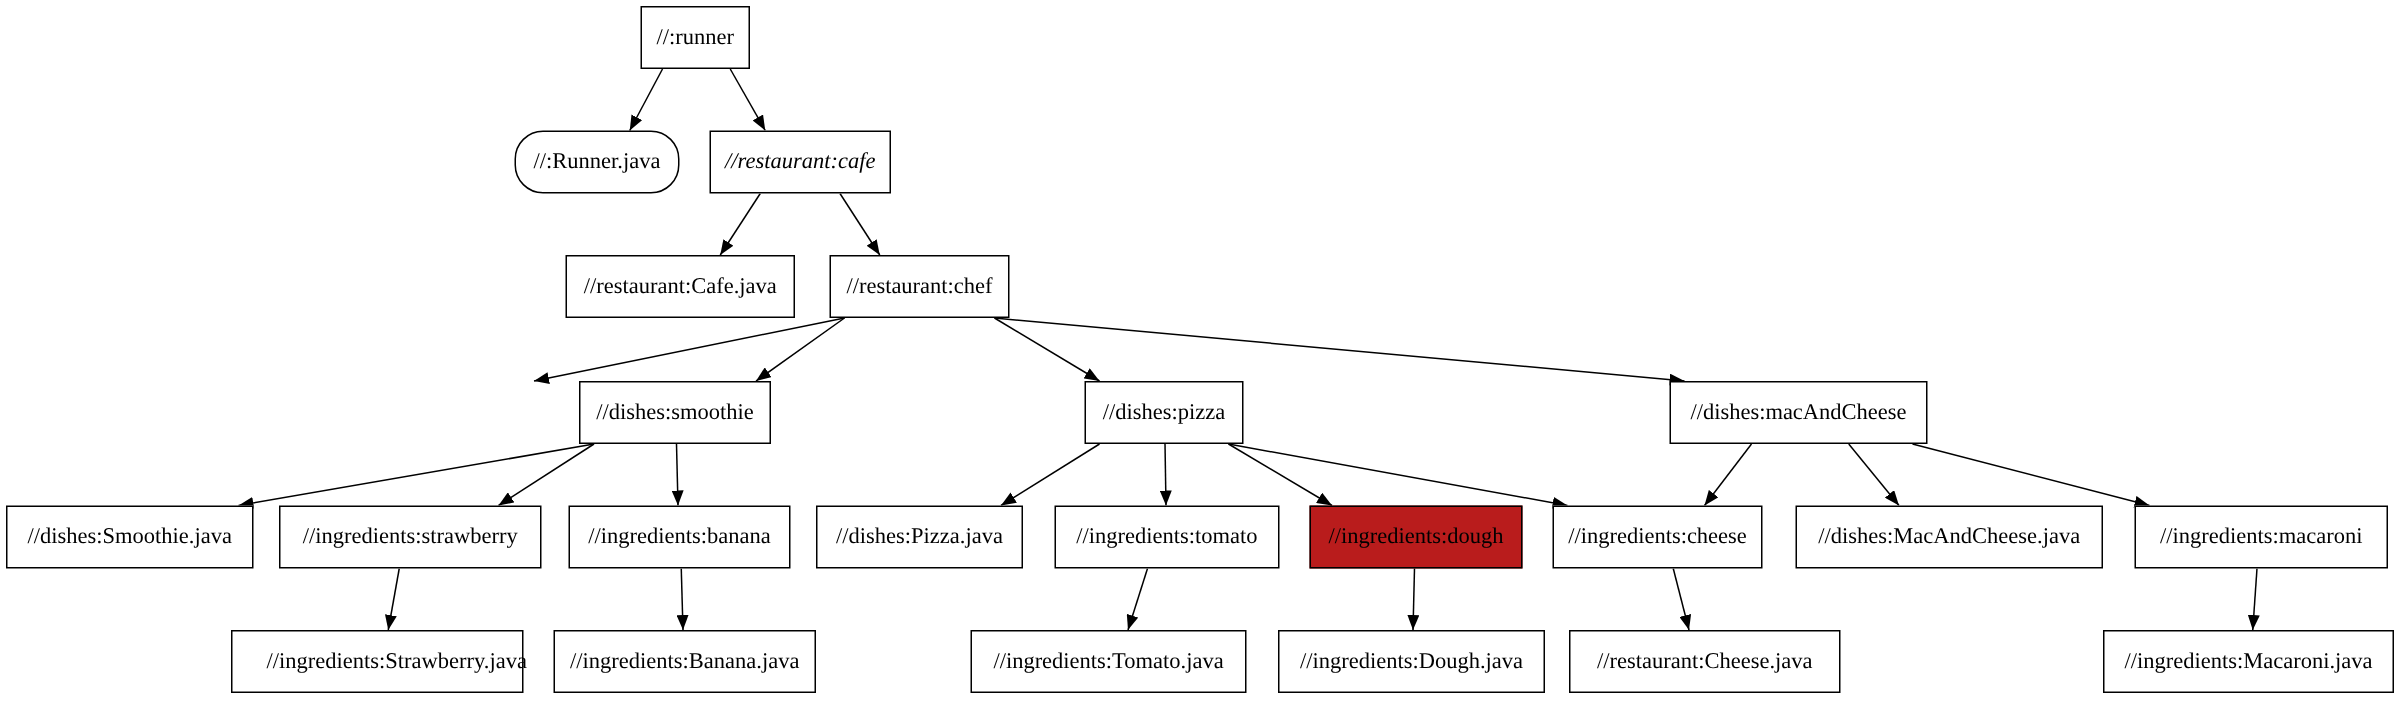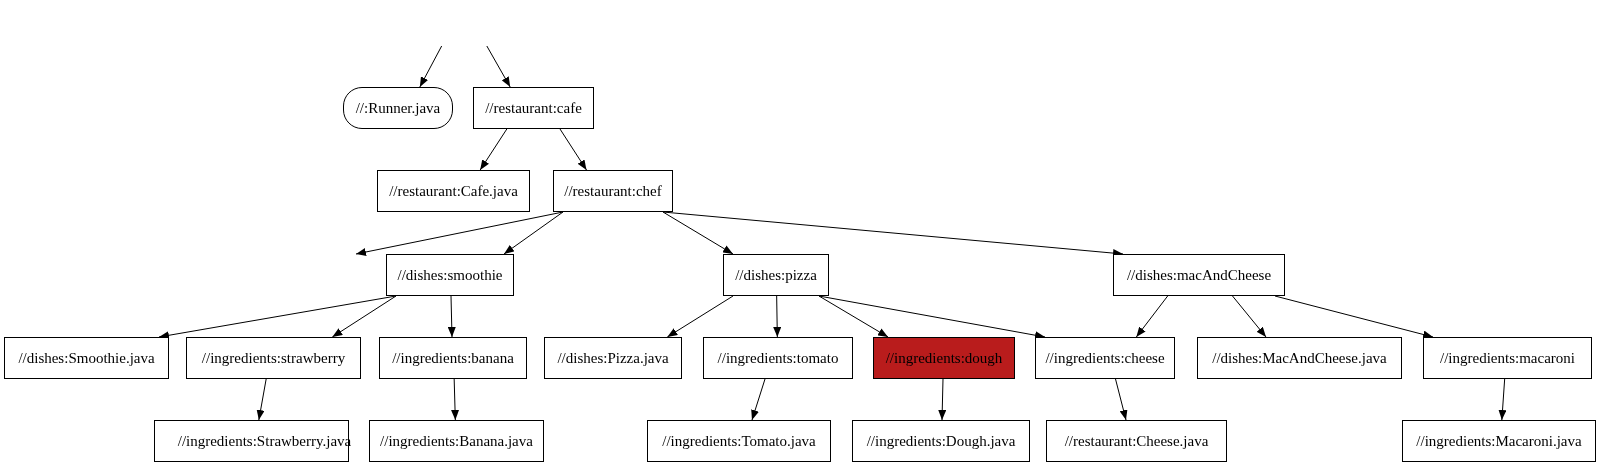--- a/index.html
+++ b/index.html
@@ -61,22 +61,23 @@
       <line x1="819" y1="296" x2="1045" y2="337" stroke="#000000" marker-end="url(#arrowhead)"></line>
       <line x1="1167.6666666666667" y1="296" x2="1136.3333333333333" y2="337" stroke="#000000" marker-end="url(#arrowhead)"></line>
       <line x1="1232.5" y1="296" x2="1266" y2="337" stroke="#000000" marker-end="url(#arrowhead)"></line>
       <line x1="1275" y1="296" x2="1433" y2="337" stroke="#000000" marker-end="url(#arrowhead)"></line>
       <line x1="765" y1="379" x2="752" y2="420" stroke="#000000" marker-end="url(#arrowhead)"></line>
       <line x1="943" y1="379" x2="942" y2="420" stroke="#000000" marker-end="url(#arrowhead)"></line>
       <line x1="1115.5" y1="379" x2="1126" y2="420" stroke="#000000" marker-end="url(#arrowhead)"></line>
       <line x1="1504.6666666666667" y1="379" x2="1501.8333333333333" y2="420" stroke="#000000" marker-end="url(#arrowhead)"></line>
     </svg>
   <div class="node-layer" id="node-layer">
+      <div class="node" style="left: 427px; top: 4px; width: 73px; height: 42px; background: rgb(255, 255, 255); border-color: rgb(0, 0, 0);">//:runner</div>
       <div class="node" style="left: 343px; top: 87px; width: 110px; height: 42px; background: rgb(255, 255, 255); border-color: rgb(0, 0, 0); border-radius: 19px;">//:Runner.java</div>
-      <div class="node" style="left: 473px; top: 87px; width: 121px; height: 42px; background: rgb(255, 255, 255); border-color: rgb(0, 0, 0);">//restaurant:cafe</div>
+      <div class="node" style="left: 473px; top: 87px; width: 121px; height: 42px; background: rgb(255, 255, 255); border-color: rgb(0, 0, 0); font-style: italic;">//restaurant:cafe</div>
       <div class="node" style="left: 377px; top: 170px; width: 153px; height: 42px; background: rgb(255, 255, 255); border-color: rgb(0, 0, 0);">//restaurant:Cafe.java</div>
       <div class="node" style="left: 553px; top: 170px; width: 120px; height: 42px; background: rgb(255, 255, 255); border-color: rgb(0, 0, 0);">//restaurant:chef</div>
       <div class="node" style="left: 723px; top: 254px; width: 106px; height: 42px; background: rgb(255, 255, 255); border-color: rgb(0, 0, 0);">//dishes:pizza</div>
       <div class="node" style="left: 386px; top: 254px; width: 128px; height: 42px; background: rgb(255, 255, 255); border-color: rgb(0, 0, 0);">//dishes:smoothie</div>
       <div class="node" style="left: 1113px; top: 254px; width: 172px; height: 42px; background: rgb(255, 255, 255); border-color: rgb(0, 0, 0);">//dishes:macAndCheese</div>
       <div class="node" style="left: 4px; top: 337px; width: 165px; height: 42px; background: rgb(255, 255, 255); border-color: rgb(0, 0, 0);">//dishes:Smoothie.java</div>
       <div class="node" style="left: 186px; top: 337px; width: 175px; height: 42px; background: rgb(255, 255, 255); border-color: rgb(0, 0, 0);">//ingredients:strawberry</div>
       <div class="node" style="left: 379px; top: 337px; width: 148px; height: 42px; background: rgb(255, 255, 255); border-color: rgb(0, 0, 0);">//ingredients:banana</div>
       <div class="node" style="left: 544px; top: 337px; width: 138px; height: 42px; background: rgb(255, 255, 255); border-color: rgb(0, 0, 0);">//dishes:Pizza.java</div>
       <div class="node" style="left: 703px; top: 337px; width: 150px; height: 42px; background: rgb(255, 255, 255); border-color: rgb(0, 0, 0); text-align: right;">//ingredients:tomato</div>

